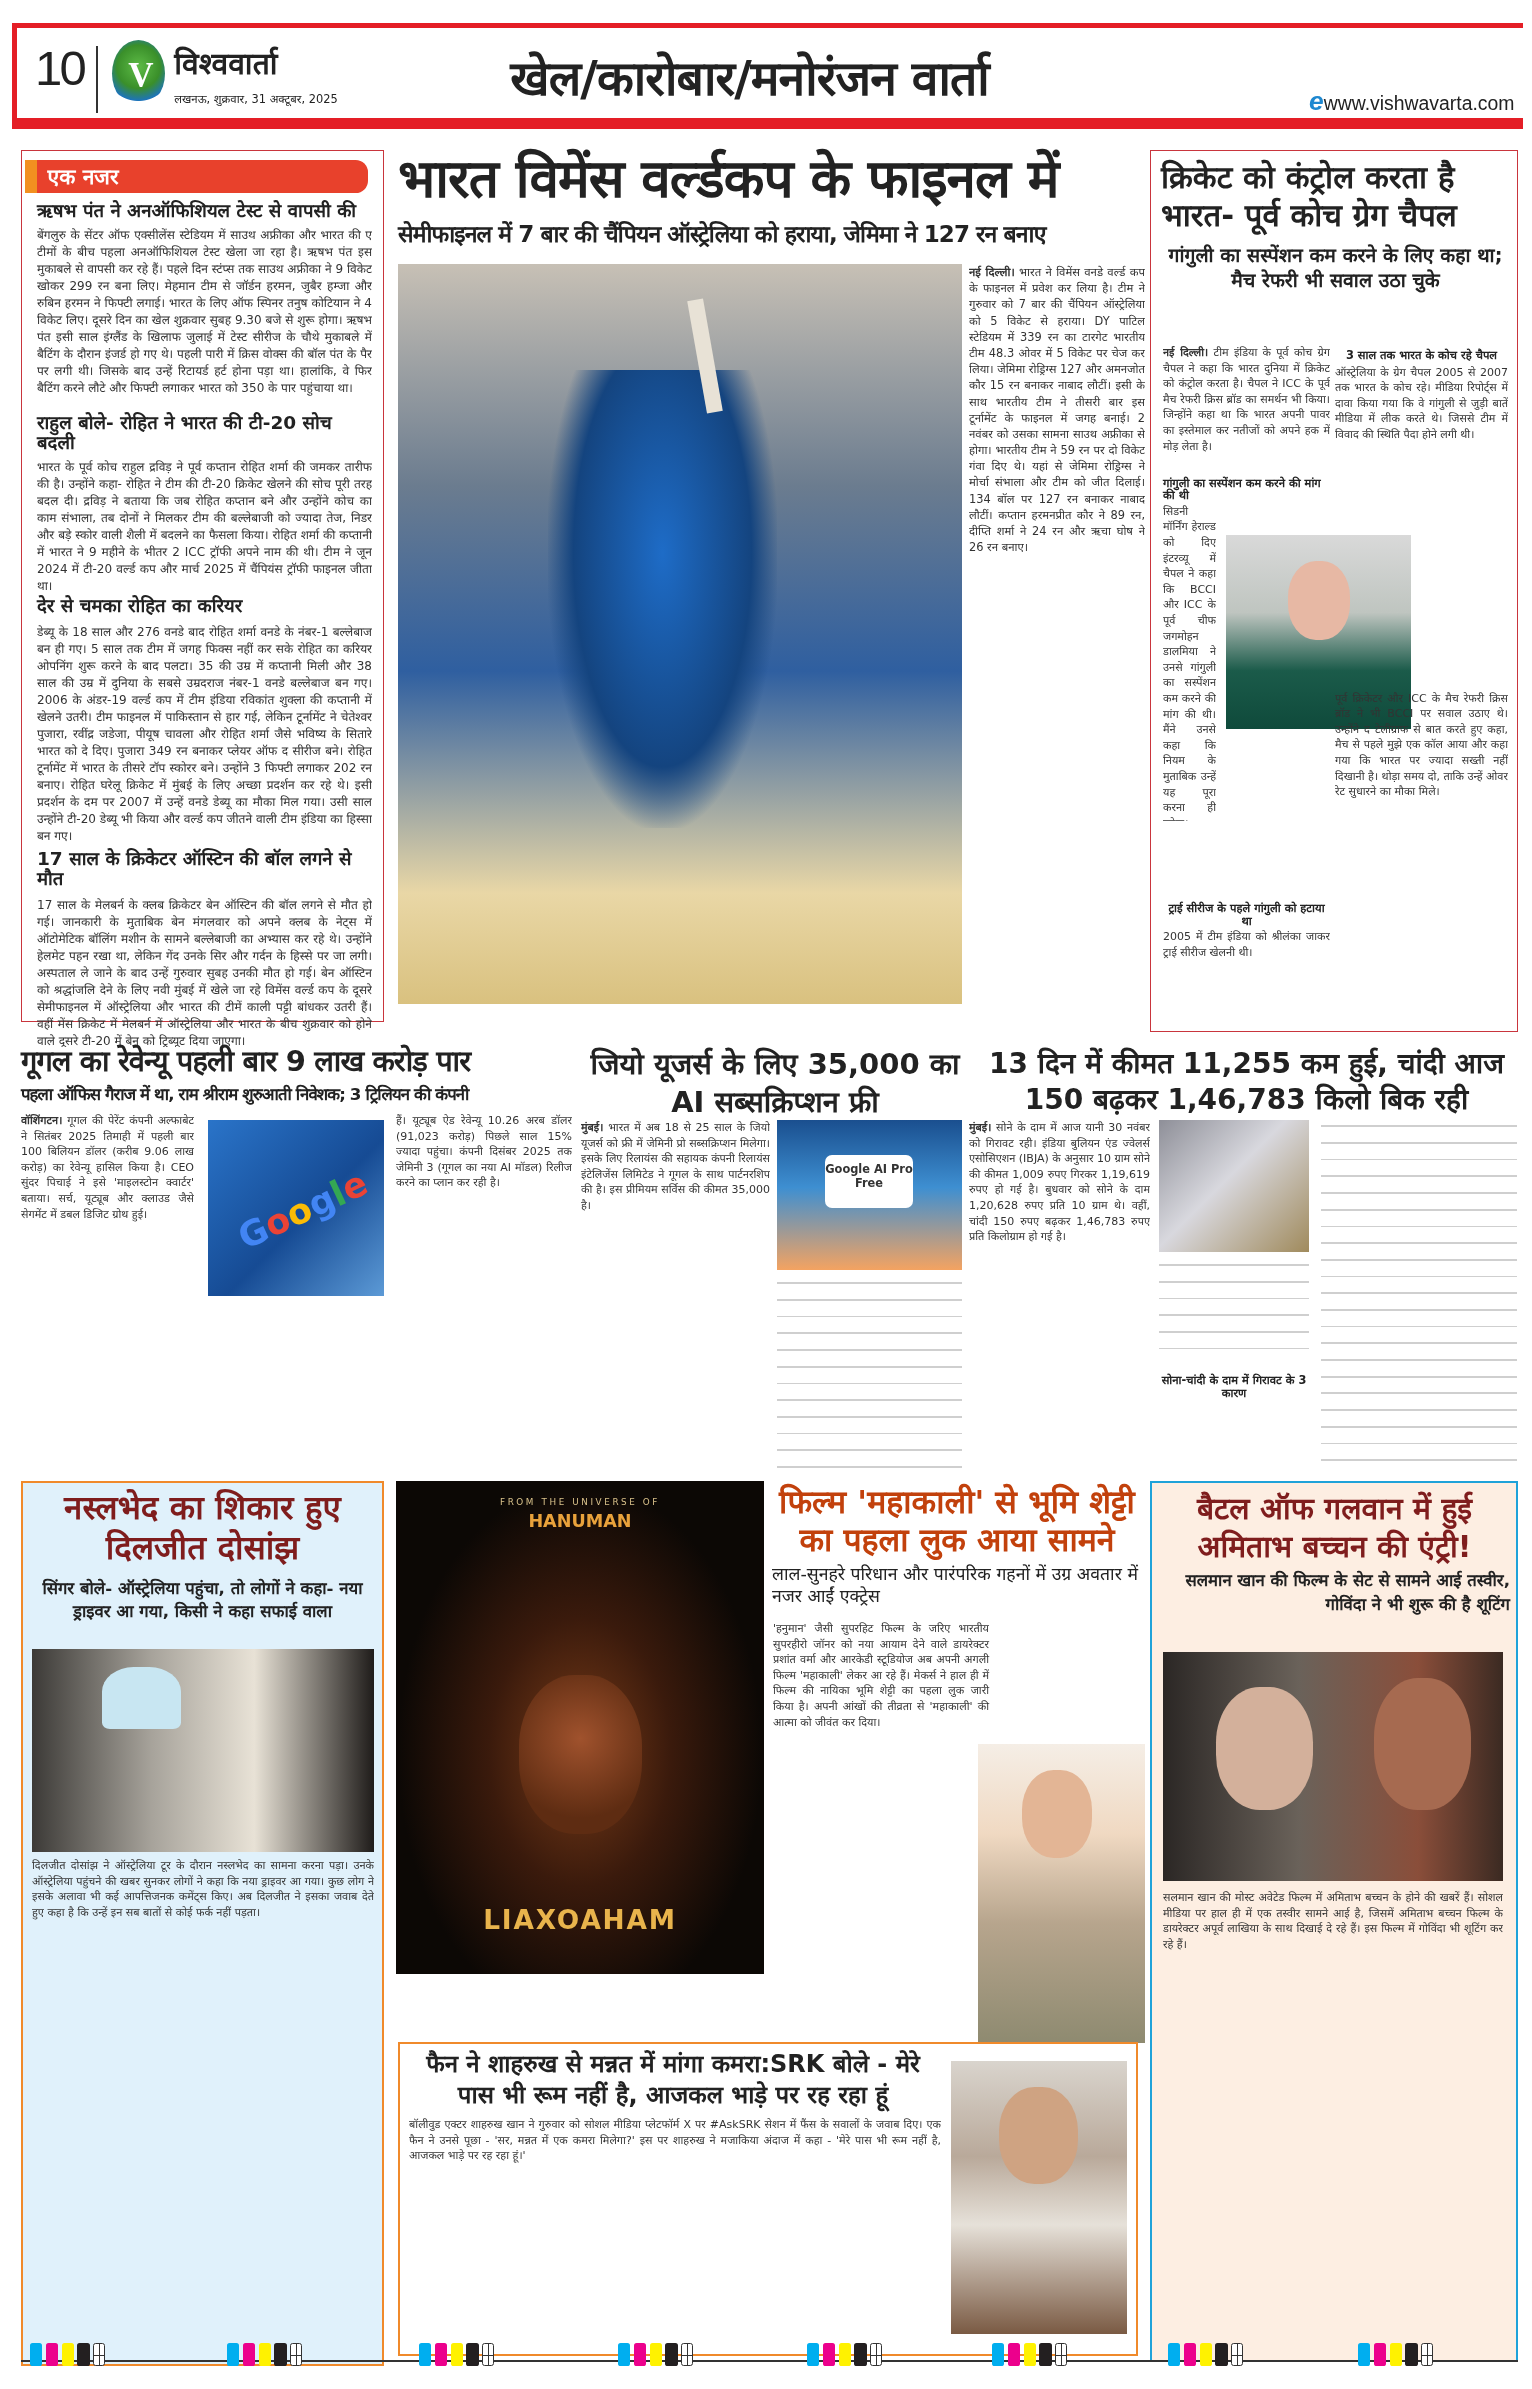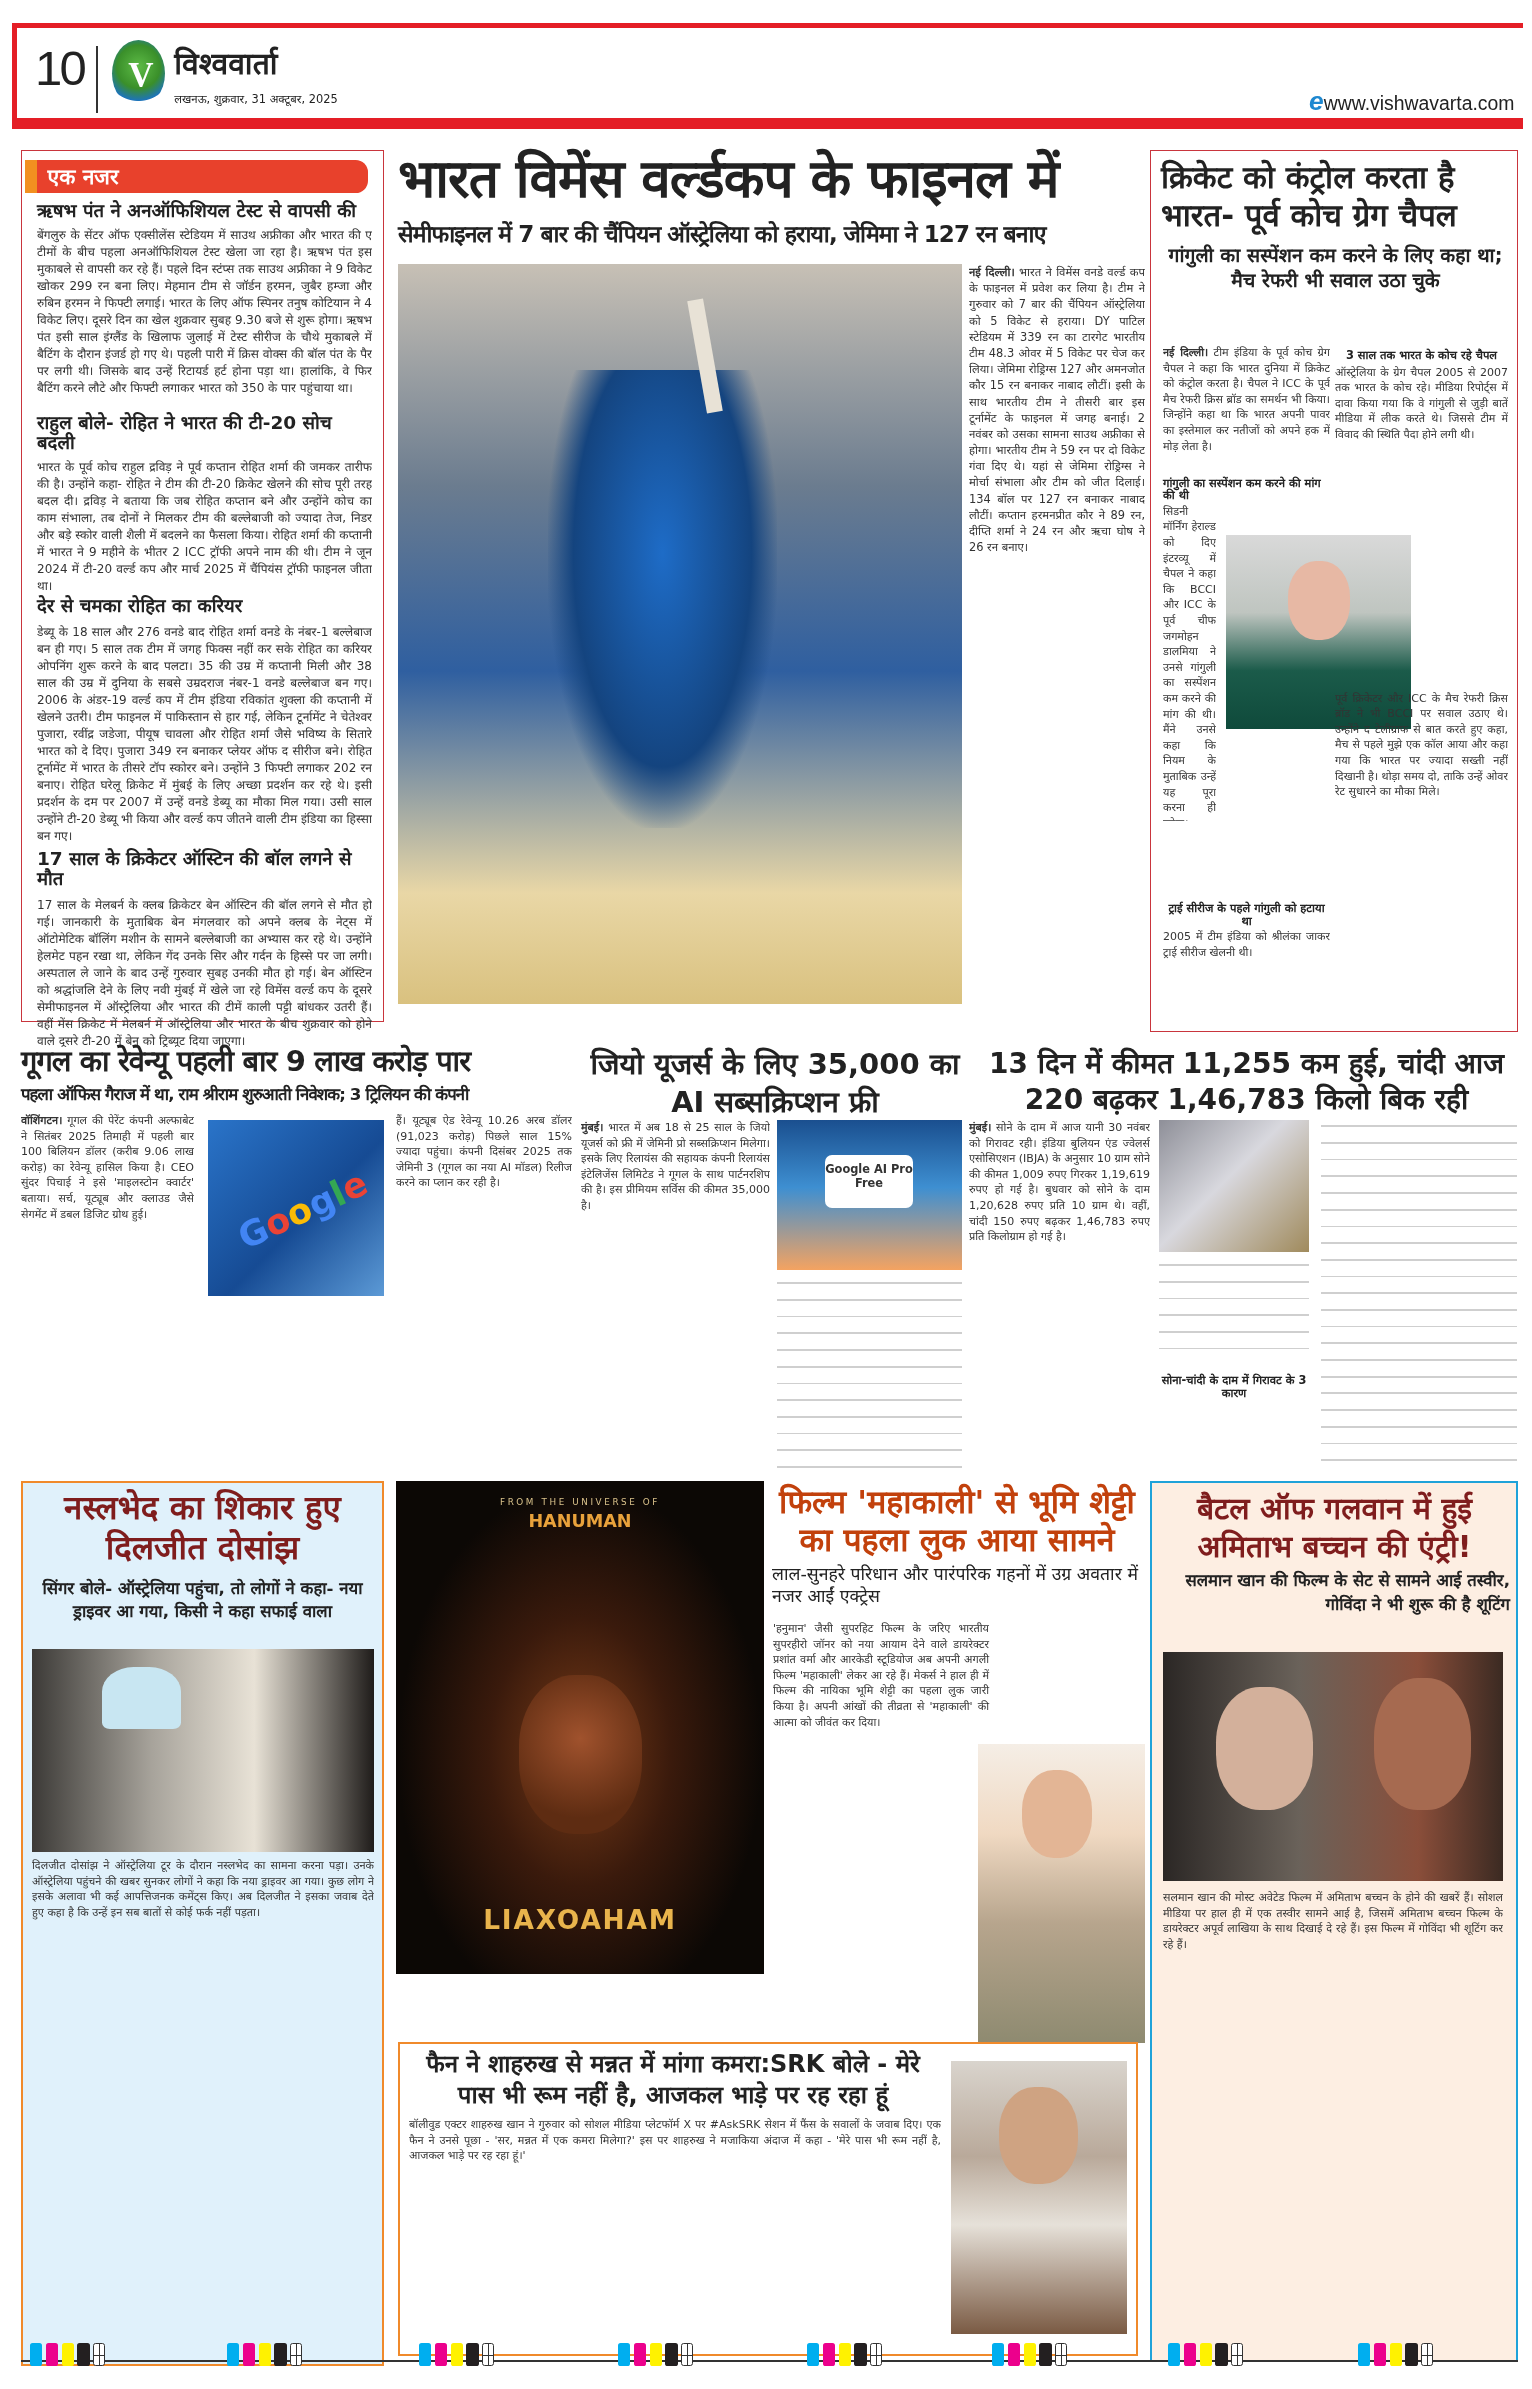--- a/index.html
+++ b/index.html
@@ -35,20 +35,21 @@
 <body>
 
 <div class="abs masthead">
   <div class="page-no">10</div>
   <div class="vsep"></div>
   <div class="logo">
       <span>V</span>
     </div>
   <div class="brand">विश्ववार्ता</div>
   <div class="dateline">लखनऊ, शुक्रवार, 31 अक्टूबर, 2025</div>
+  <div class="section-title">खेल/कारोबार/मनोरंजन वार्ता</div>
   <div class="website"><span class="e">e</span><span>www.vishwavarta.com</span></div>
   <div class="bar"></div>
 </div>
 
 <div class="box" style="left:21px;top:150px;width:363px;height:872px"></div>
 <div class="tag">एक नजर</div>
 <div class="abs col" style="left:37px;top:201px;width:335px">
   <h2 style="font-size:18.5px;margin-bottom:5.3px">ऋषभ पंत ने अनऑफिशियल टेस्ट से वापसी की</h2>
   <p style="height:183px;overflow:hidden">बेंगलुरु के सेंटर ऑफ एक्सीलेंस स्टेडियम में साउथ अफ्रीका और भारत की ए टीमों के बीच पहला अनऑफिशियल टेस्ट खेला जा रहा है। ऋषभ पंत इस मुकाबले से वापसी कर रहे हैं। पहले दिन स्टंप्स तक साउथ अफ्रीका ने 9 विकेट खोकर 299 रन बना लिए। मेहमान टीम से जॉर्डन हरमन, जुबैर हम्जा और रुबिन हरमन ने फिफ्टी लगाई। भारत के लिए ऑफ स्पिनर तनुष कोटियान ने 4 विकेट लिए। दूसरे दिन का खेल शुक्रवार सुबह 9.30 बजे से शुरू होगा। ऋषभ पंत इसी साल इंग्लैंड के खिलाफ जुलाई में टेस्ट सीरीज के चौथे मुकाबले में बैटिंग के दौरान इंजर्ड हो गए थे। पहली पारी में क्रिस वोक्स की बॉल पंत के पैर पर लगी थी। जिसके बाद उन्हें रिटायर्ड हर्ट होना पड़ा था। हालांकि, वे फिर बैटिंग करने लौटे और फिफ्टी लगाकर भारत को 350 के पार पहुंचाया था।</p>
   <h2 style="font-size:18.5px;margin:3.5px 0 5.3px">राहुल बोले- रोहित ने भारत की टी-20 सोच बदली</h2>
@@ -104,21 +105,21 @@
 
 <h2 class="abs" style="left:581px;top:1046px;width:388px;font-size:29px;text-align:center;line-height:1.3">जियो यूजर्स के लिए 35,000 का AI सब्सक्रिप्शन फ्री</h2>
 <div class="abs col" style="left:581px;top:1120px;width:189px">
   <p style="height:352px;overflow:hidden;font-size:11px"><b>मुंबई।</b> <span>भारत में अब 18 से 25 साल के जियो यूजर्स को फ्री में जेमिनी प्रो सब्सक्रिप्शन मिलेगा। इसके लिए रिलायंस की सहायक कंपनी रिलायंस इंटेलिजेंस लिमिटेड ने गूगल के साथ पार्टनरशिप की है। इस प्रीमियम सर्विस की कीमत 35,000 है।</span></p>
 </div>
 <div class="photo" style="left:777px;top:1120px;width:185px;height:150px;background:linear-gradient(180deg,#1a4f8f 0%,#3e8fd1 45%,#f4a361 100%)">
   <div style="position:absolute;left:48px;top:35px;width:88px;height:53px;background:#fff;border-radius:7px;font-size:11.4px;text-align:center;padding-top:7px;color:#333;font-weight:bold">Google AI Pro Free</div>
 </div>
 <div class="lines" style="left:777px;top:1277px;width:185px;height:194px"></div>
 
-<h2 class="abs" style="left:969px;top:1046px;width:555px;font-size:28px;text-align:center;line-height:1.3">13 दिन में कीमत 11,255 कम हुई, चांदी आज 220 बढ़कर 1,46,783 किलो बिक रही</h2>
+<h2 class="abs" style="left:969px;top:1046px;width:555px;font-size:28px;text-align:center;line-height:1.3">13 दिन में कीमत 11,255 कम हुई, चांदी आज 150 बढ़कर 1,46,783 किलो बिक रही</h2>
 <div class="abs col" style="left:969px;top:1120px;width:181px">
   <p style="height:352px;overflow:hidden;font-size:11px"><b>मुंबई।</b> <span>सोने के दाम में आज यानी 30 नवंबर को गिरावट रही। इंडिया बुलियन एंड ज्वेलर्स एसोसिएशन (IBJA) के अनुसार 10 ग्राम सोने की कीमत 1,009 रुपए गिरकर 1,19,619 रुपए हो गई है। बुधवार को सोने के दाम 1,20,628 रुपए प्रति 10 ग्राम थे। वहीं, चांदी 150 रुपए बढ़कर 1,46,783 रुपए प्रति किलोग्राम हो गई है।</span></p>
 </div>
 <div class="photo" style="left:1159px;top:1120px;width:150px;height:132px;background:linear-gradient(135deg,#8e8f98 0%,#d8d8de 45%,#a08a5c 100%)"></div>
 <h2 class="abs" style="left:1159px;top:1374px;width:150px;font-size:11.4px;text-align:center">सोना-चांदी के दाम में गिरावट के 3 कारण</h2>
 <div class="lines" style="left:1159px;top:1259px;width:150px;height:106px"></div>
 <div class="lines" style="left:1321px;top:1120px;width:196px;height:343px"></div>
 
 <div class="abs" style="left:21px;top:1481px;width:363px;height:885px;background:#e0f1fb;border:2.6px solid #f08a2b"></div>
 <h2 class="abs hd-red" style="left:30px;top:1488px;width:345px;font-size:33px;text-align:center;line-height:1.2">नस्लभेद का शिकार हुए दिलजीत दोसांझ</h2>

